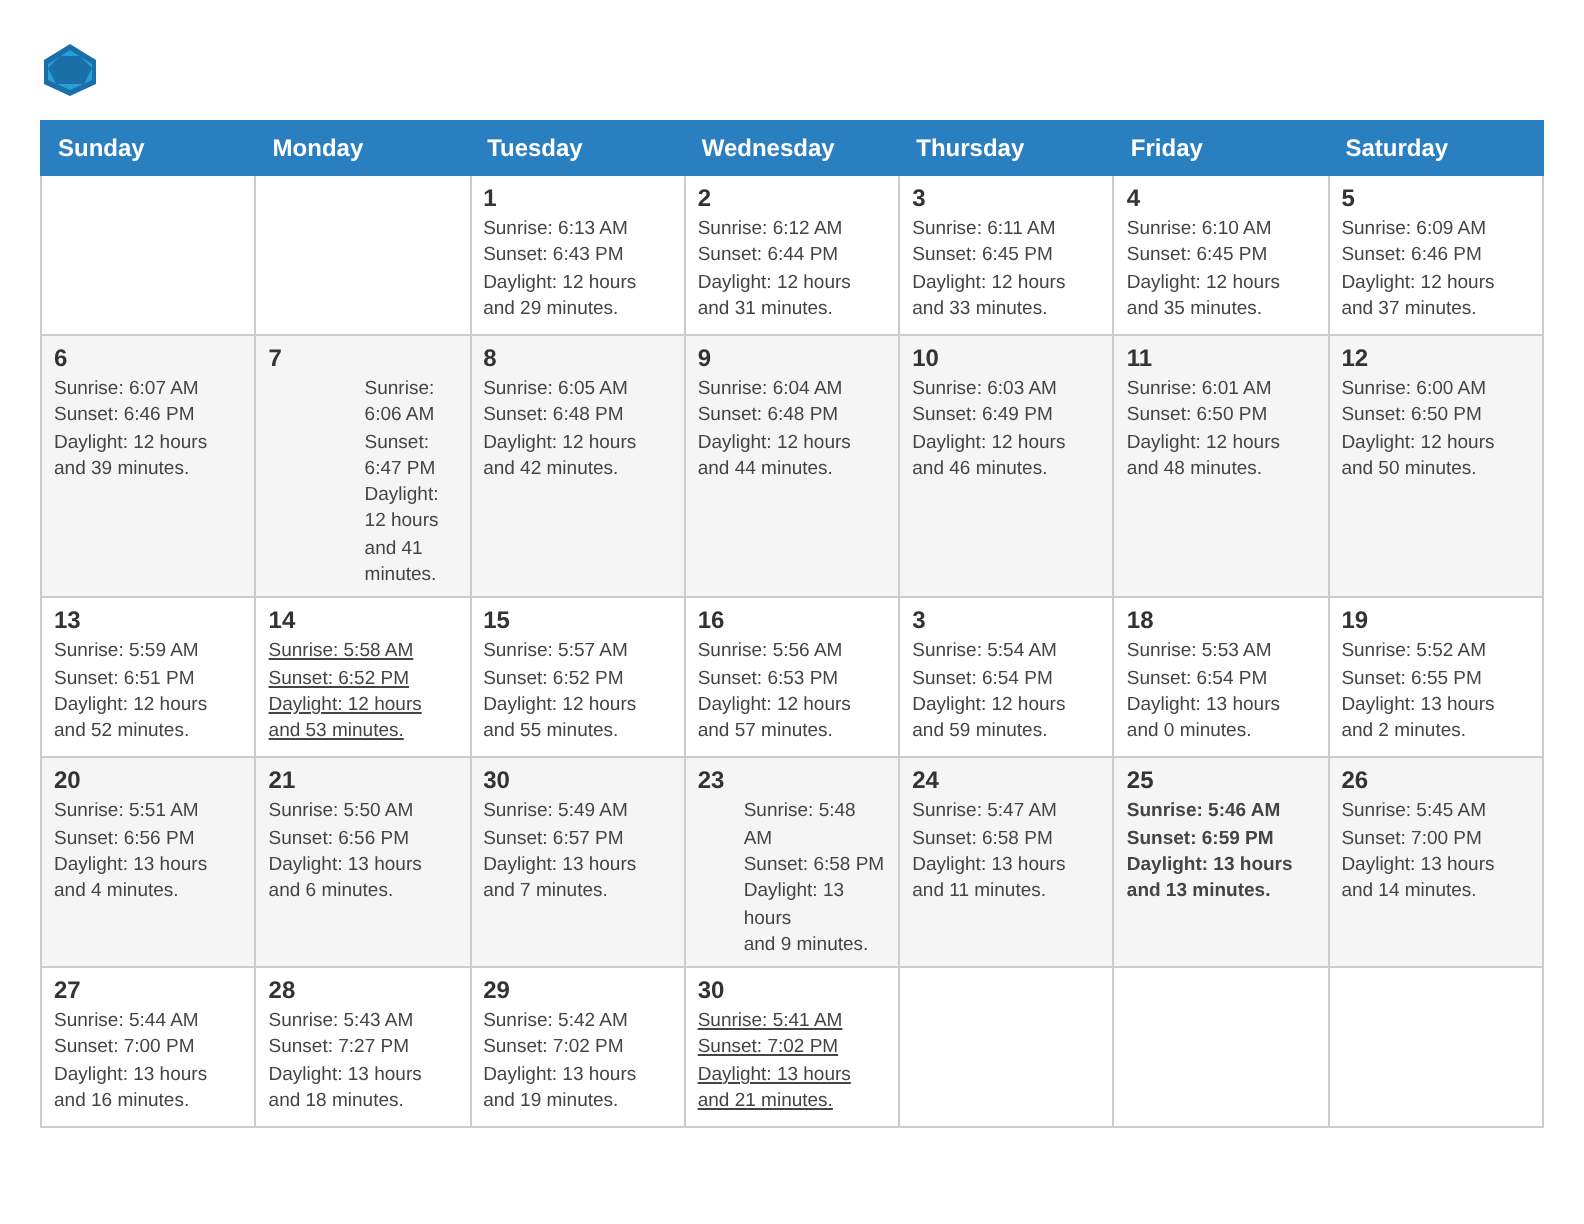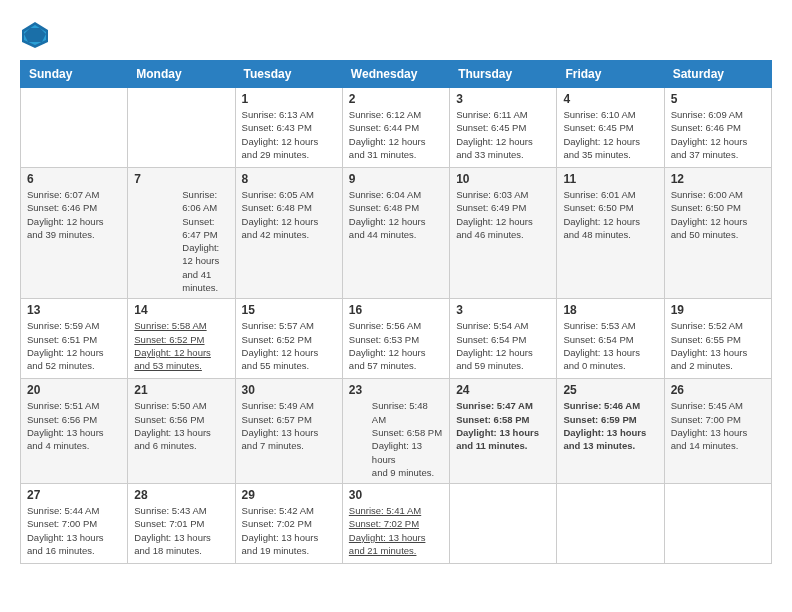--- a/index.html
+++ b/index.html
@@ -286,21 +286,21 @@
         </td>
         <td>
           <div class="day-number">23</div>
           <div class="day-info" style="white-space: pre-line; margin-left: 23px;">Sunrise: 5:48 AM
 Sunset: 6:58 PM
 Daylight: 13 hours
 and 9 minutes.</div>
         </td>
         <td>
           <div class="day-number">24</div>
-          <div class="day-info" style="white-space: pre-line; font-weight: bold;">Sunrise: 5:47 AM
+          <div class="day-info" style="white-space: pre-line;">Sunrise: 5:47 AM
 Sunset: 6:58 PM
 Daylight: 13 hours
 and 11 minutes.</div>
         </td>
         <td>
           <div class="day-number">25</div>
           <div class="day-info" style="white-space: pre-line; font-weight: bold;">Sunrise: 5:46 AM
 Sunset: 6:59 PM
 Daylight: 13 hours
 and 13 minutes.</div>
@@ -317,21 +317,21 @@
         <td>
           <div class="day-number">27</div>
           <div class="day-info" style="white-space: pre-line;">Sunrise: 5:44 AM
 Sunset: 7:00 PM
 Daylight: 13 hours
 and 16 minutes.</div>
         </td>
         <td>
           <div class="day-number">28</div>
           <div class="day-info" style="white-space: pre-line;">Sunrise: 5:43 AM
-Sunset: 7:01 PM
+Sunset: 7:27 PM
 Daylight: 13 hours
 and 18 minutes.</div>
         </td>
         <td>
           <div class="day-number">29</div>
           <div class="day-info" style="white-space: pre-line;">Sunrise: 5:42 AM
 Sunset: 7:02 PM
 Daylight: 13 hours
 and 19 minutes.</div>
         </td>

